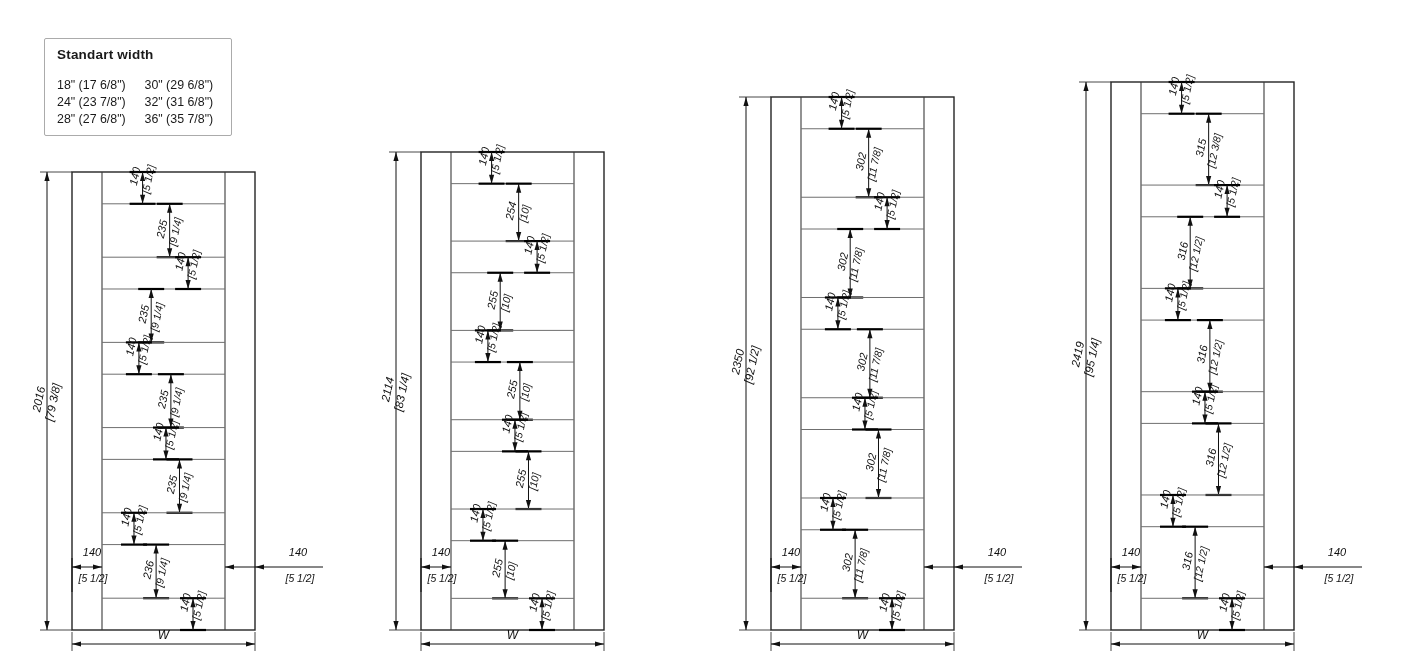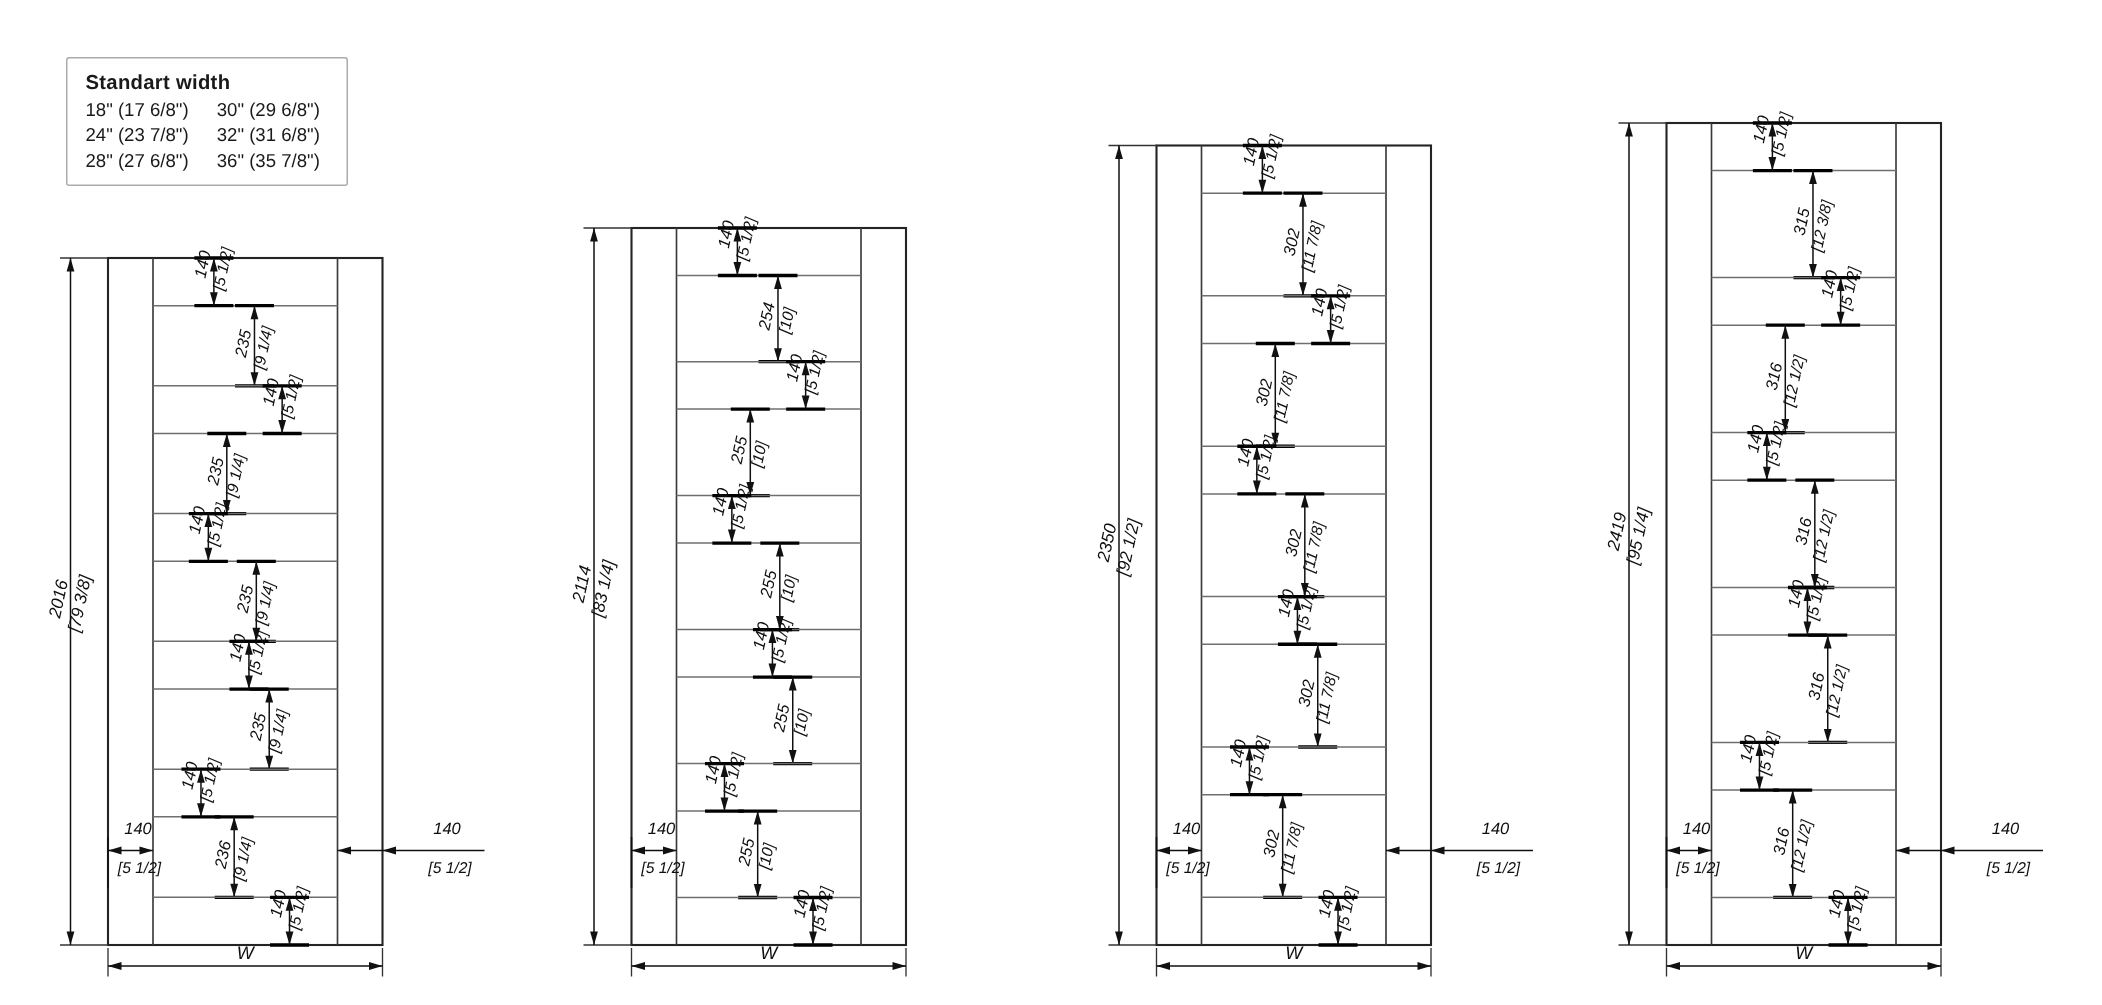--- a/index.html
+++ b/index.html
@@ -2,21 +2,21 @@
 <html><head>
 <meta charset="utf-8">
 <style>
   html,body{margin:0;padding:0;background:#ffffff;}
   body{width:1401px;height:670px;position:relative;overflow:hidden;
        font-family:"Liberation Sans",sans-serif;color:#1a1a1a;}
   #drawing{position:absolute;left:0;top:0;}
   .legend{position:absolute;left:44px;top:38px;width:188px;box-sizing:border-box;
           background:#fff;border:1.5px solid #ababab;border-radius:2px;
           padding:8px 12px 9px 12px;}
-  .legend-title{font-weight:bold;font-size:13.5px;margin-bottom:4px;letter-spacing:.2px;}
+  .legend-title{font-weight:bold;font-size:13.5px;margin-bottom:16px;letter-spacing:.2px;}
   .legend-grid{display:grid;grid-template-columns:auto auto;column-gap:13px;row-gap:3px;
                font-size:12.4px;white-space:nowrap;}
   text.dim{font-family:"Liberation Sans",sans-serif;font-style:italic;fill:#0f0f0f;font-size:11px;}
   text.dimIn{font-size:10.4px;}
   text.dimH{font-size:11.5px;}
   text.wlab{font-family:"Liberation Sans",sans-serif;font-style:italic;fill:#0f0f0f;font-size:12px;}
 </style>
 </head>
 <body>
 

